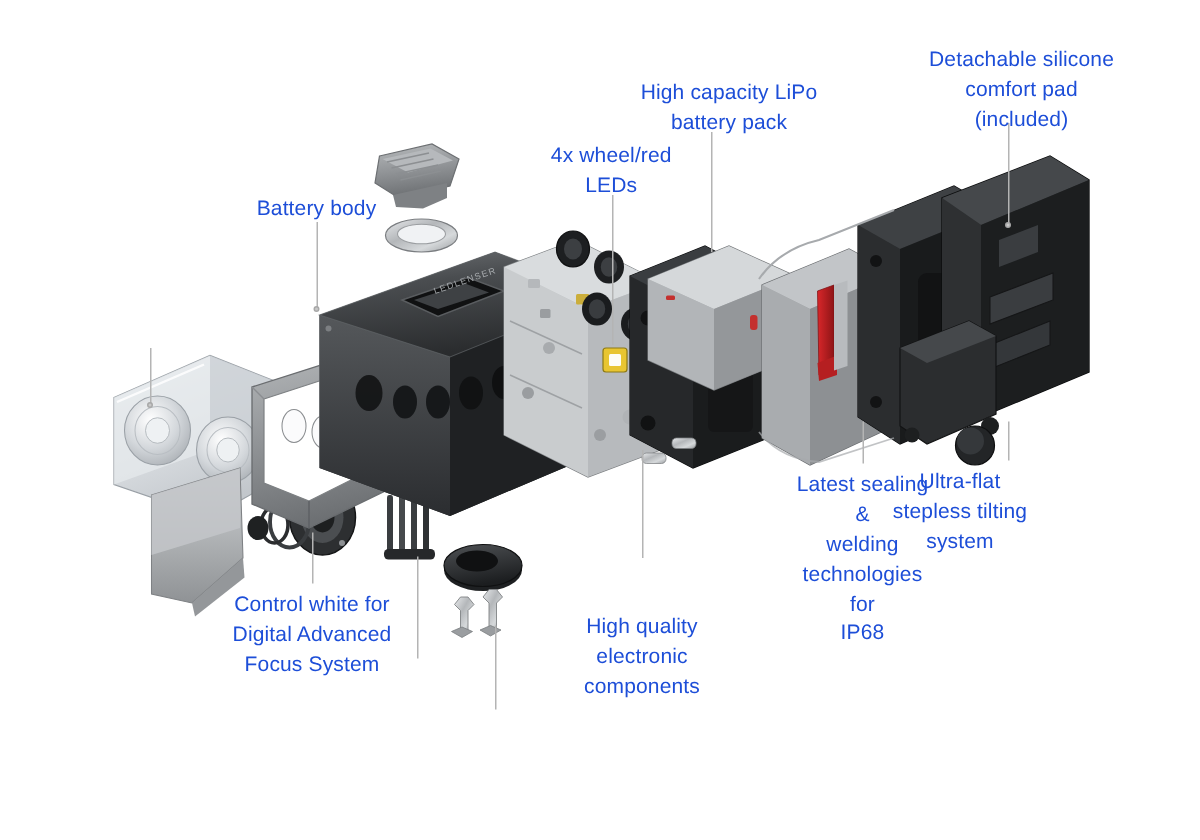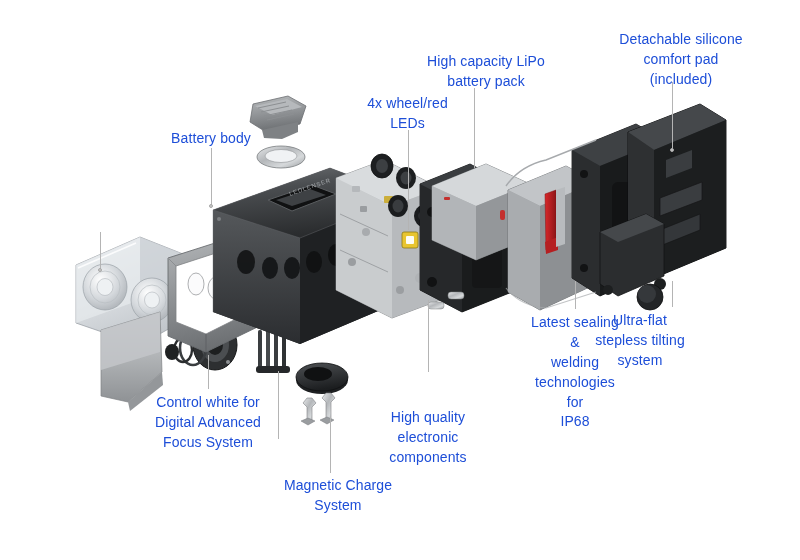--- a/index.html
+++ b/index.html
@@ -370,16 +370,14 @@
 
   <div class="callout" style="left:379px; top:378px; width:98px;margin-top:30px;">High quality
 electronic
 components</div>
 
   <div class="callout" style="left:151px; top:393px; width:114px;">Control white for
 Digital Advanced
 Focus System</div>
 
 
-  <div class="callout" style="left:282px; top:476px; width:112px;">Magnetic Charge
-System</div>
 
 </div>
 
 </body></html>

